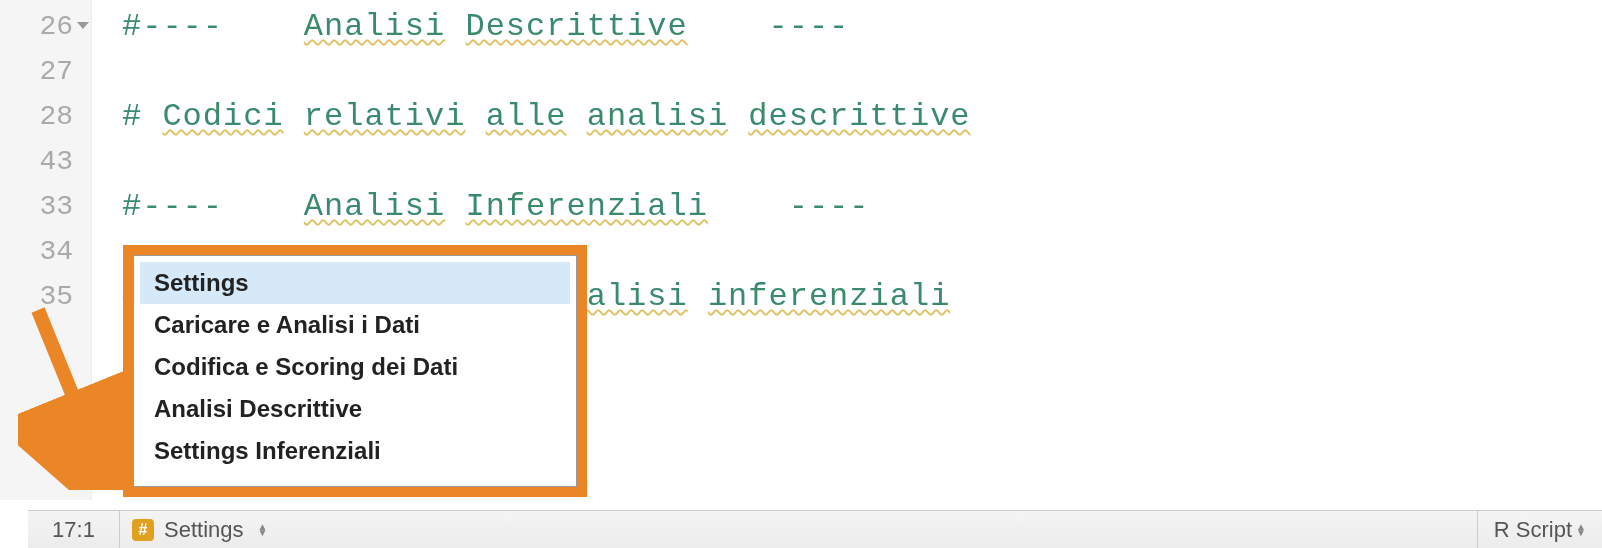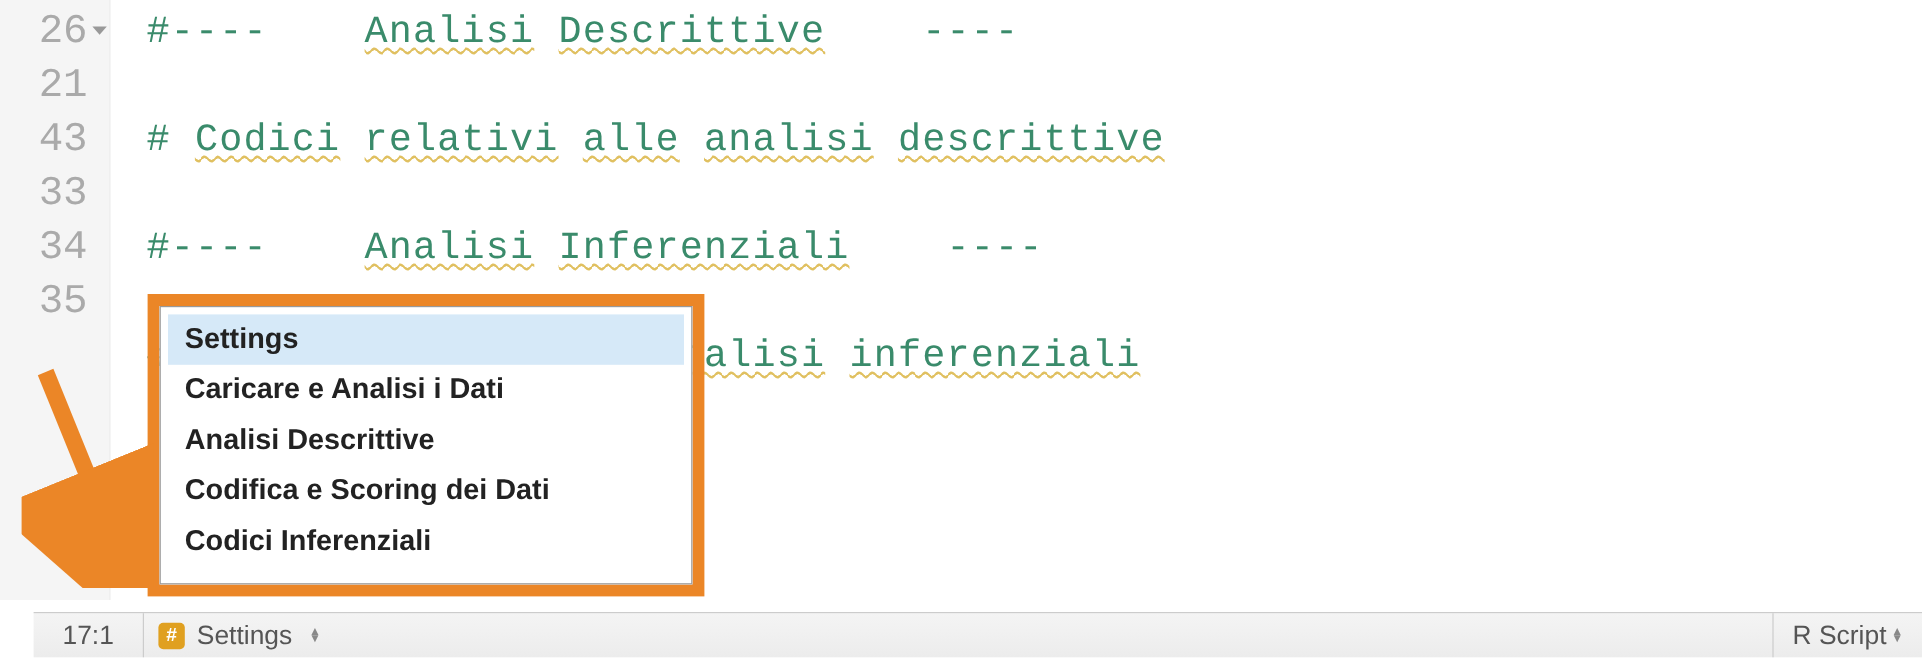--- a/index.html
+++ b/index.html
@@ -1,20 +1,20 @@
 <!DOCTYPE html>
 <html><head>
   <meta charset="utf-8">
   <style>
     * { margin: 0; padding: 0; box-sizing: border-box; }
     html, body { width: 1602px; height: 548px; overflow: hidden; font-family: Menlo, Monaco, "Courier New", monospace; background: #fff; }
     .editor-wrap { position: relative; width: 100%; height: 100%; }
     .editor { display: flex; height: 500px; background: #fff; }
     .gutter { width: 92px; background: #f5f5f5; border-right: 1px solid #eee; padding-top: 4px; }
-    .gutter-line { height: 45px; display: flex; align-items: center; justify-content: flex-end; padding-right: 18px; color: #aaa; font-size: 34px; position: relative; }
+    .gutter-line { height: 45px; display: flex; align-items: center; justify-content: flex-end; padding-right: 18px; color: #aaa; font-size: 28px; position: relative; }
     .fold-marker { position: absolute; right: 2px; top: 18px; width: 0; height: 0; border-left: 6px solid transparent; border-right: 6px solid transparent; border-top: 7px solid #999; }
     .code { flex: 1; padding-top: 4px; padding-left: 30px; }
     .code-line { height: 45px; display: flex; align-items: center; font-size: 32px; letter-spacing: 1px; white-space: pre; }
     .comment { color: #3a8b6b; }
     .spell-under { text-decoration: underline; text-decoration-style: wavy; text-decoration-color: #e0c060; text-decoration-thickness: 2px; text-underline-offset: 4px; }
     .statusbar { position: absolute; left: 0; right: 0; bottom: 0; height: 38px; background: linear-gradient(#f4f4f4, #ececec); border-top: 1px solid #ccc; display: flex; align-items: center; font-family: -apple-system, Helvetica, Arial, sans-serif; font-size: 22px; color: #555; margin-left: 28px; }
     .status-pos { width: 92px; text-align: center; border-right: 1px solid #ccc; height: 100%; display: flex; align-items: center; justify-content: center; }
     .status-section { display: flex; align-items: center; gap: 10px; padding: 0 12px; cursor: pointer; }
     .hash-badge { width: 22px; height: 22px; background: #e0a020; border-radius: 4px; display: flex; align-items: center; justify-content: center; color: #fff; font-size: 16px; font-weight: bold; }
     .spacer { flex: 1; }
@@ -28,21 +28,22 @@
     
     .arrow { position: absolute; left: 18px; top: 300px; width: 110px; height: 190px; pointer-events: none; }
   </style>
 </head>
 <body>
 
 <div class="editor-wrap">
   <div class="editor">
     <div class="gutter" id="gutter">
         <div class="gutter-line">26<div class="fold-marker"></div></div>
-        <div class="gutter-line">21</div>
+        <div class="gutter-line">27</div>
+        <div class="gutter-line">28</div>
         <div class="gutter-line">43</div>
         <div class="gutter-line">33</div>
         <div class="gutter-line">34</div>
         <div class="gutter-line">35</div>
       </div>
     <div class="code" id="code">
         <div class="code-line"><span class="comment">#----    </span><span class="comment spell-under">Analisi</span><span class="comment"> </span><span class="comment spell-under">Descrittive</span><span class="comment">    ----</span></div>
         <div class="code-line"></div>
         <div class="code-line"><span class="comment"># </span><span class="comment spell-under">Codici</span><span class="comment"> </span><span class="comment spell-under">relativi</span><span class="comment"> </span><span class="comment spell-under">alle</span><span class="comment"> </span><span class="comment spell-under">analisi</span><span class="comment"> </span><span class="comment spell-under">descrittive</span></div>
         <div class="code-line"></div>
@@ -53,23 +54,23 @@
         <div class="code-line"></div>
         <div class="code-line"></div>
         <div class="code-line"></div>
       </div>
   </div>
 
   <div class="outline-frame">
     <div class="outline-popup" id="outline">
         <div class="outline-item selected">Settings</div>
         <div class="outline-item">Caricare e Analisi i Dati</div>
+        <div class="outline-item">Codifica e Scoring dei Dati</div>
         <div class="outline-item">Analisi Descrittive</div>
-        <div class="outline-item">Codifica e Scoring dei Dati</div>
-        <div class="outline-item">Codici Inferenziali</div>
+        <div class="outline-item">Settings Inferenziali</div>
       </div>
   </div>
 
   <svg class="arrow" viewBox="0 0 110 190">
     <defs>
       <marker id="ah" markerWidth="12" markerHeight="12" refX="6" refY="6" orient="auto">
         <path d="M0,0 L12,6 L0,12 Z" fill="#eb8627"></path>
       </marker>
     </defs>
     <line x1="20" y1="10" x2="85" y2="170" stroke="#eb8627" stroke-width="14" marker-end="url(#ah)"></line>

